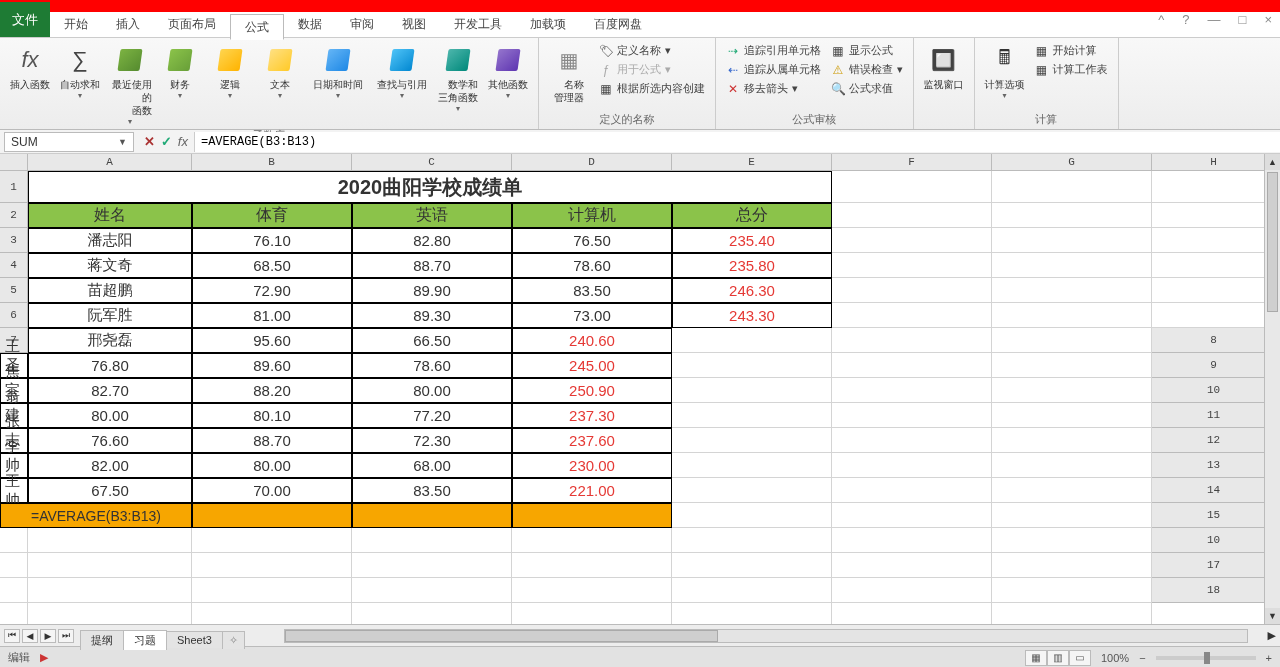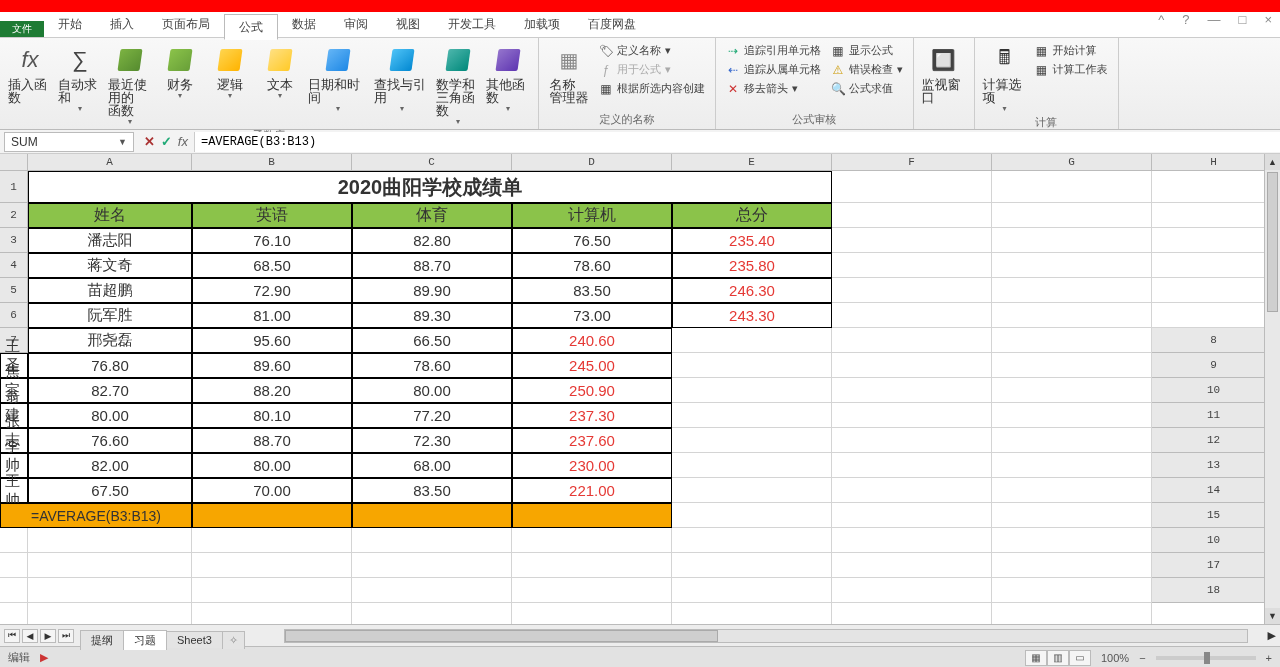--- a/index.html
+++ b/index.html
@@ -1,30 +1,30 @@
 <!DOCTYPE html>
 <html><head>
 <meta charset="utf-8">
 <style>
 * { margin:0; padding:0; box-sizing:border-box; font-family:"Microsoft YaHei","SimSun",Arial,sans-serif; }
 body { width:1280px; height:667px; background:#fff; overflow:hidden; font-size:12px; color:#333; position:relative;}
 .titlebar { height:12px; background:#ff0000; width:100%; }
 .win-controls { position:absolute; top:12px; right:8px; display:flex; gap:18px; color:#888; font-size:13px;}
 .win-controls span { cursor:default;}
 .tabs { display:flex; align-items:flex-end; background:#fff; height:26px; border-bottom:1px solid #ccc;}
-.tab-file { background:#1e7b34; color:#fff; padding:4px 12px; font-size:10px; height:16px; display:flex; align-items:center;}
+.tab-file { background:#1e7b34; color:#fff; padding:4px 12px; font-size:13px; height:35px; display:flex; align-items:center;}
 .tab { padding:4px 14px; font-size:12px; color:#444; height:26px; display:flex; align-items:center; cursor:default;}
 .tab.active { background:#fff; border:1px solid #bbb; border-bottom:1px solid #fff; position:relative; top:3px;}
 .ribbon { display:flex; background:linear-gradient(#f8f8f8,#ededed); border-bottom:1px solid #bbb; height:92px;}
 .ribbon-group { border-right:1px solid #ccc; padding:4px 8px 2px 8px; display:flex; flex-direction:column; justify-content:space-between;}
 .rg-body { display:flex; gap:6px; align-items:flex-start; flex:1;}
 .rg-label { text-align:center; font-size:11px; color:#666; padding-top:2px;}
 .big-btn { display:flex; flex-direction:column; align-items:center; justify-content:flex-start; width:44px; cursor:default; padding-top:2px;}
 .big-btn .ic { width:32px; height:32px; display:flex; align-items:center; justify-content:center; font-size:22px; }
-.big-btn .lbl { font-size:13px; text-align:left; line-height:13px; margin-top:2px; color:#333;}
+.big-btn .lbl { font-size:10px; text-align:right; line-height:13px; margin-top:2px; color:#333;}
 .big-btn .dd { font-size:8px; color:#666;}
 .stack { display:flex; flex-direction:column; gap:2px; font-size:11px; color:#444;}
 .stack .row { display:flex; align-items:center; gap:4px; white-space:nowrap; padding:1px 2px;}
 .stack .row .mi { width:14px; text-align:center; font-size:12px;}
 .fx-bar { display:flex; align-items:center; height:24px; border-bottom:1px solid #ccc; background:#f3f3f3;}
 .namebox { width:130px; border:1px solid #bbb; background:#fff; padding:2px 6px; margin:2px 4px; font-family:"Courier New",monospace; font-size:12px; display:flex; align-items:center; justify-content:space-between;}
 .namebox .dd { font-size:9px; color:#555;}
 .fx-ctrl { display:flex; align-items:center; gap:6px; padding:0 6px;}
 .fx-ctrl span { font-size:13px; color:#666;}
 .fx-ctrl .ok { color:#2a7; font-weight:bold;}
@@ -267,22 +267,22 @@
       <div class="col-head">F</div>
       <div class="col-head">G</div>
       <div class="col-head">H</div>
       <div class="row-head tall">1</div>
       <div class="cell title-cell" style="grid-column: span 5;">2020曲阳学校成绩单</div>
       <div class="cell" style="height: 32px;"></div>
       <div class="cell" style="height: 32px;"></div>
       <div class="cell" style="height: 32px;"></div>
       <div class="row-head">2</div>
       <div class="cell hdr-cell">姓名</div>
+      <div class="cell hdr-cell">体育</div>
       <div class="cell hdr-cell">英语</div>
-      <div class="cell hdr-cell">体育</div>
       <div class="cell hdr-cell">计算机</div>
       <div class="cell hdr-cell">总分</div>
       <div class="cell"></div>
       <div class="cell"></div>
       <div class="cell"></div>
       <div class="row-head">3</div>
       <div class="cell data-cell">潘志阳</div>
       <div class="cell data-cell num">76.10</div>
       <div class="cell data-cell num">82.80</div>
       <div class="cell data-cell num">76.50</div>

